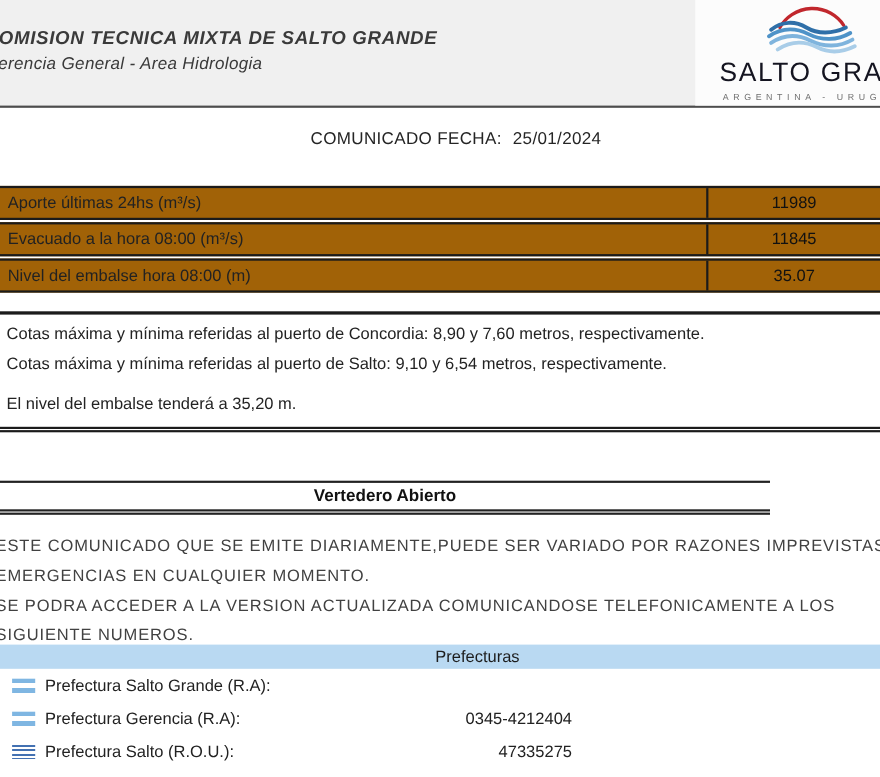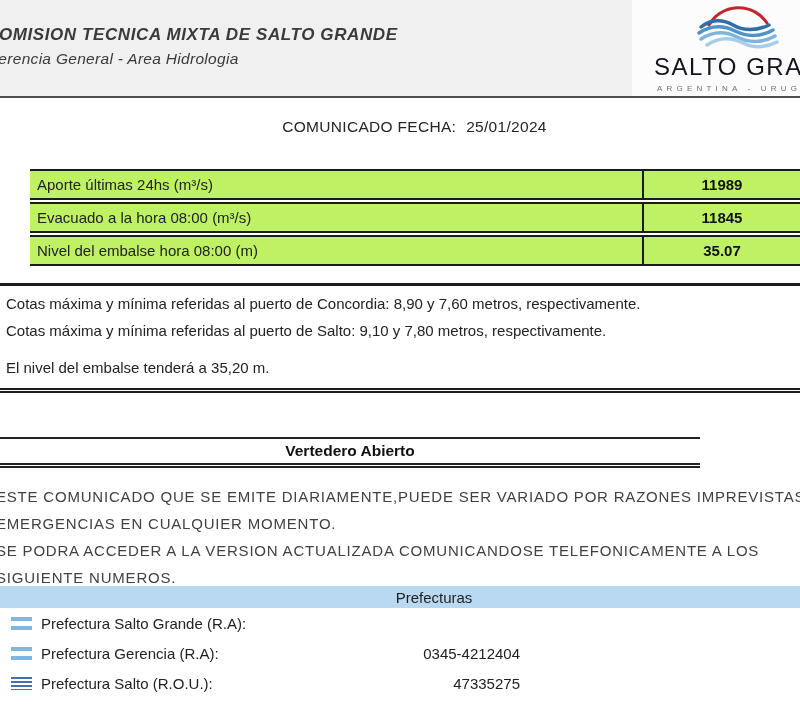--- a/index.html
+++ b/index.html
@@ -13,23 +13,23 @@
   .org2{position:absolute;left:-14px;top:50px;font-style:italic;font-size:15.5px;letter-spacing:.3px;color:#3a3a3a;white-space:nowrap;}
   .logo-box{position:absolute;left:632px;top:0;width:200px;height:96px;background:#fcfcfc;}
   .logo-mark{position:absolute;left:55px;top:4px;}
   .logo-name{position:absolute;left:22px;top:53px;font-size:24px;letter-spacing:1.5px;color:#141420;white-space:nowrap;font-weight:500;}
   .logo-sub{position:absolute;left:25px;top:84px;font-size:8px;letter-spacing:4.2px;color:#6f6f6f;white-space:nowrap;}
   
   .comunicado{position:absolute;top:118px;left:0;width:800px;text-align:center;font-size:15.5px;letter-spacing:.3px;padding-left:29px;box-sizing:border-box;color:#252525;}
   .comunicado .date{margin-left:10px;}
   
   .metrics{position:absolute;top:169px;left:0;width:800px;}
-  .m-row{display:flex;align-items:stretch;height:27px;border-top:2px solid #1b1b1b;border-bottom:2px solid #1b1b1b;margin-bottom:2px;background:#bef264;margin-left:30px;}
+  .m-row{display:flex;align-items:stretch;height:27px;border-top:2px solid #1b1b1b;border-bottom:2px solid #1b1b1b;margin-bottom:2px;background:#a16207;}
   .m-label{flex:1;display:flex;align-items:center;padding-left:7px;font-size:15px;color:#222;}
-  .m-value{width:156px;border-left:2px solid #1b1b1b;display:flex;align-items:center;justify-content:center;font-weight:bold;font-size:15px;color:#111;}
+  .m-value{width:156px;border-left:2px solid #1b1b1b;display:flex;align-items:center;justify-content:center;font-weight:normal;font-size:15px;color:#111;}
   
   .forecast{position:absolute;top:283px;left:0;width:800px;border-top:3px solid #1b1b1b;border-bottom:5px double #1b1b1b;padding:4px 0 7px 6px;box-sizing:border-box;}
   .forecast p{margin:0;font-size:15px;line-height:27px;color:#232323;white-space:nowrap;}
   .forecast .level{margin-top:10px;}
   
   .vertedero{position:absolute;top:437px;left:0;width:700px;border-top:2px solid #222;border-bottom:5px double #222;text-align:center;font-weight:bold;font-size:15.5px;padding:3px 0;color:#111;}
   
   .notice{position:absolute;top:484px;left:-4px;width:830px;font-size:15px;letter-spacing:.8px;line-height:26.5px;color:#414141;}
   .notice div{white-space:nowrap;}
   .notice .gap{margin-top:1px;}
@@ -80,21 +80,21 @@
       <div class="m-value">11845</div>
     </div>
     <div class="m-row">
       <div class="m-label">Nivel del embalse hora 08:00 (m)</div>
       <div class="m-value">35.07</div>
     </div>
   </div>
 
   <div class="forecast">
     <p>Cotas máxima y mínima referidas al puerto de Concordia: 8,90 y 7,60 metros, respectivamente.</p>
-    <p>Cotas máxima y mínima referidas al puerto de Salto: 9,10 y 7,80 metros, respectivamente.</p>
+    <p>Cotas máxima y mínima referidas al puerto de Salto: 9,10 y 6,54 metros, respectivamente.</p>
     <p class="level">El nivel del embalse tenderá a 35,20 m.</p>
   </div>
 
   <div class="vertedero">Vertedero Abierto</div>
 
   <div class="notice">
     <div>ESTE COMUNICADO QUE SE EMITE DIARIAMENTE,PUEDE SER VARIADO POR RAZONES IMPREVISTAS</div>
     <div>EMERGENCIAS EN CUALQUIER MOMENTO.</div>
     <div class="gap">SE PODRA ACCEDER A LA VERSION ACTUALIZADA COMUNICANDOSE TELEFONICAMENTE A LOS</div>
     <div>SIGUIENTE NUMEROS.</div>

